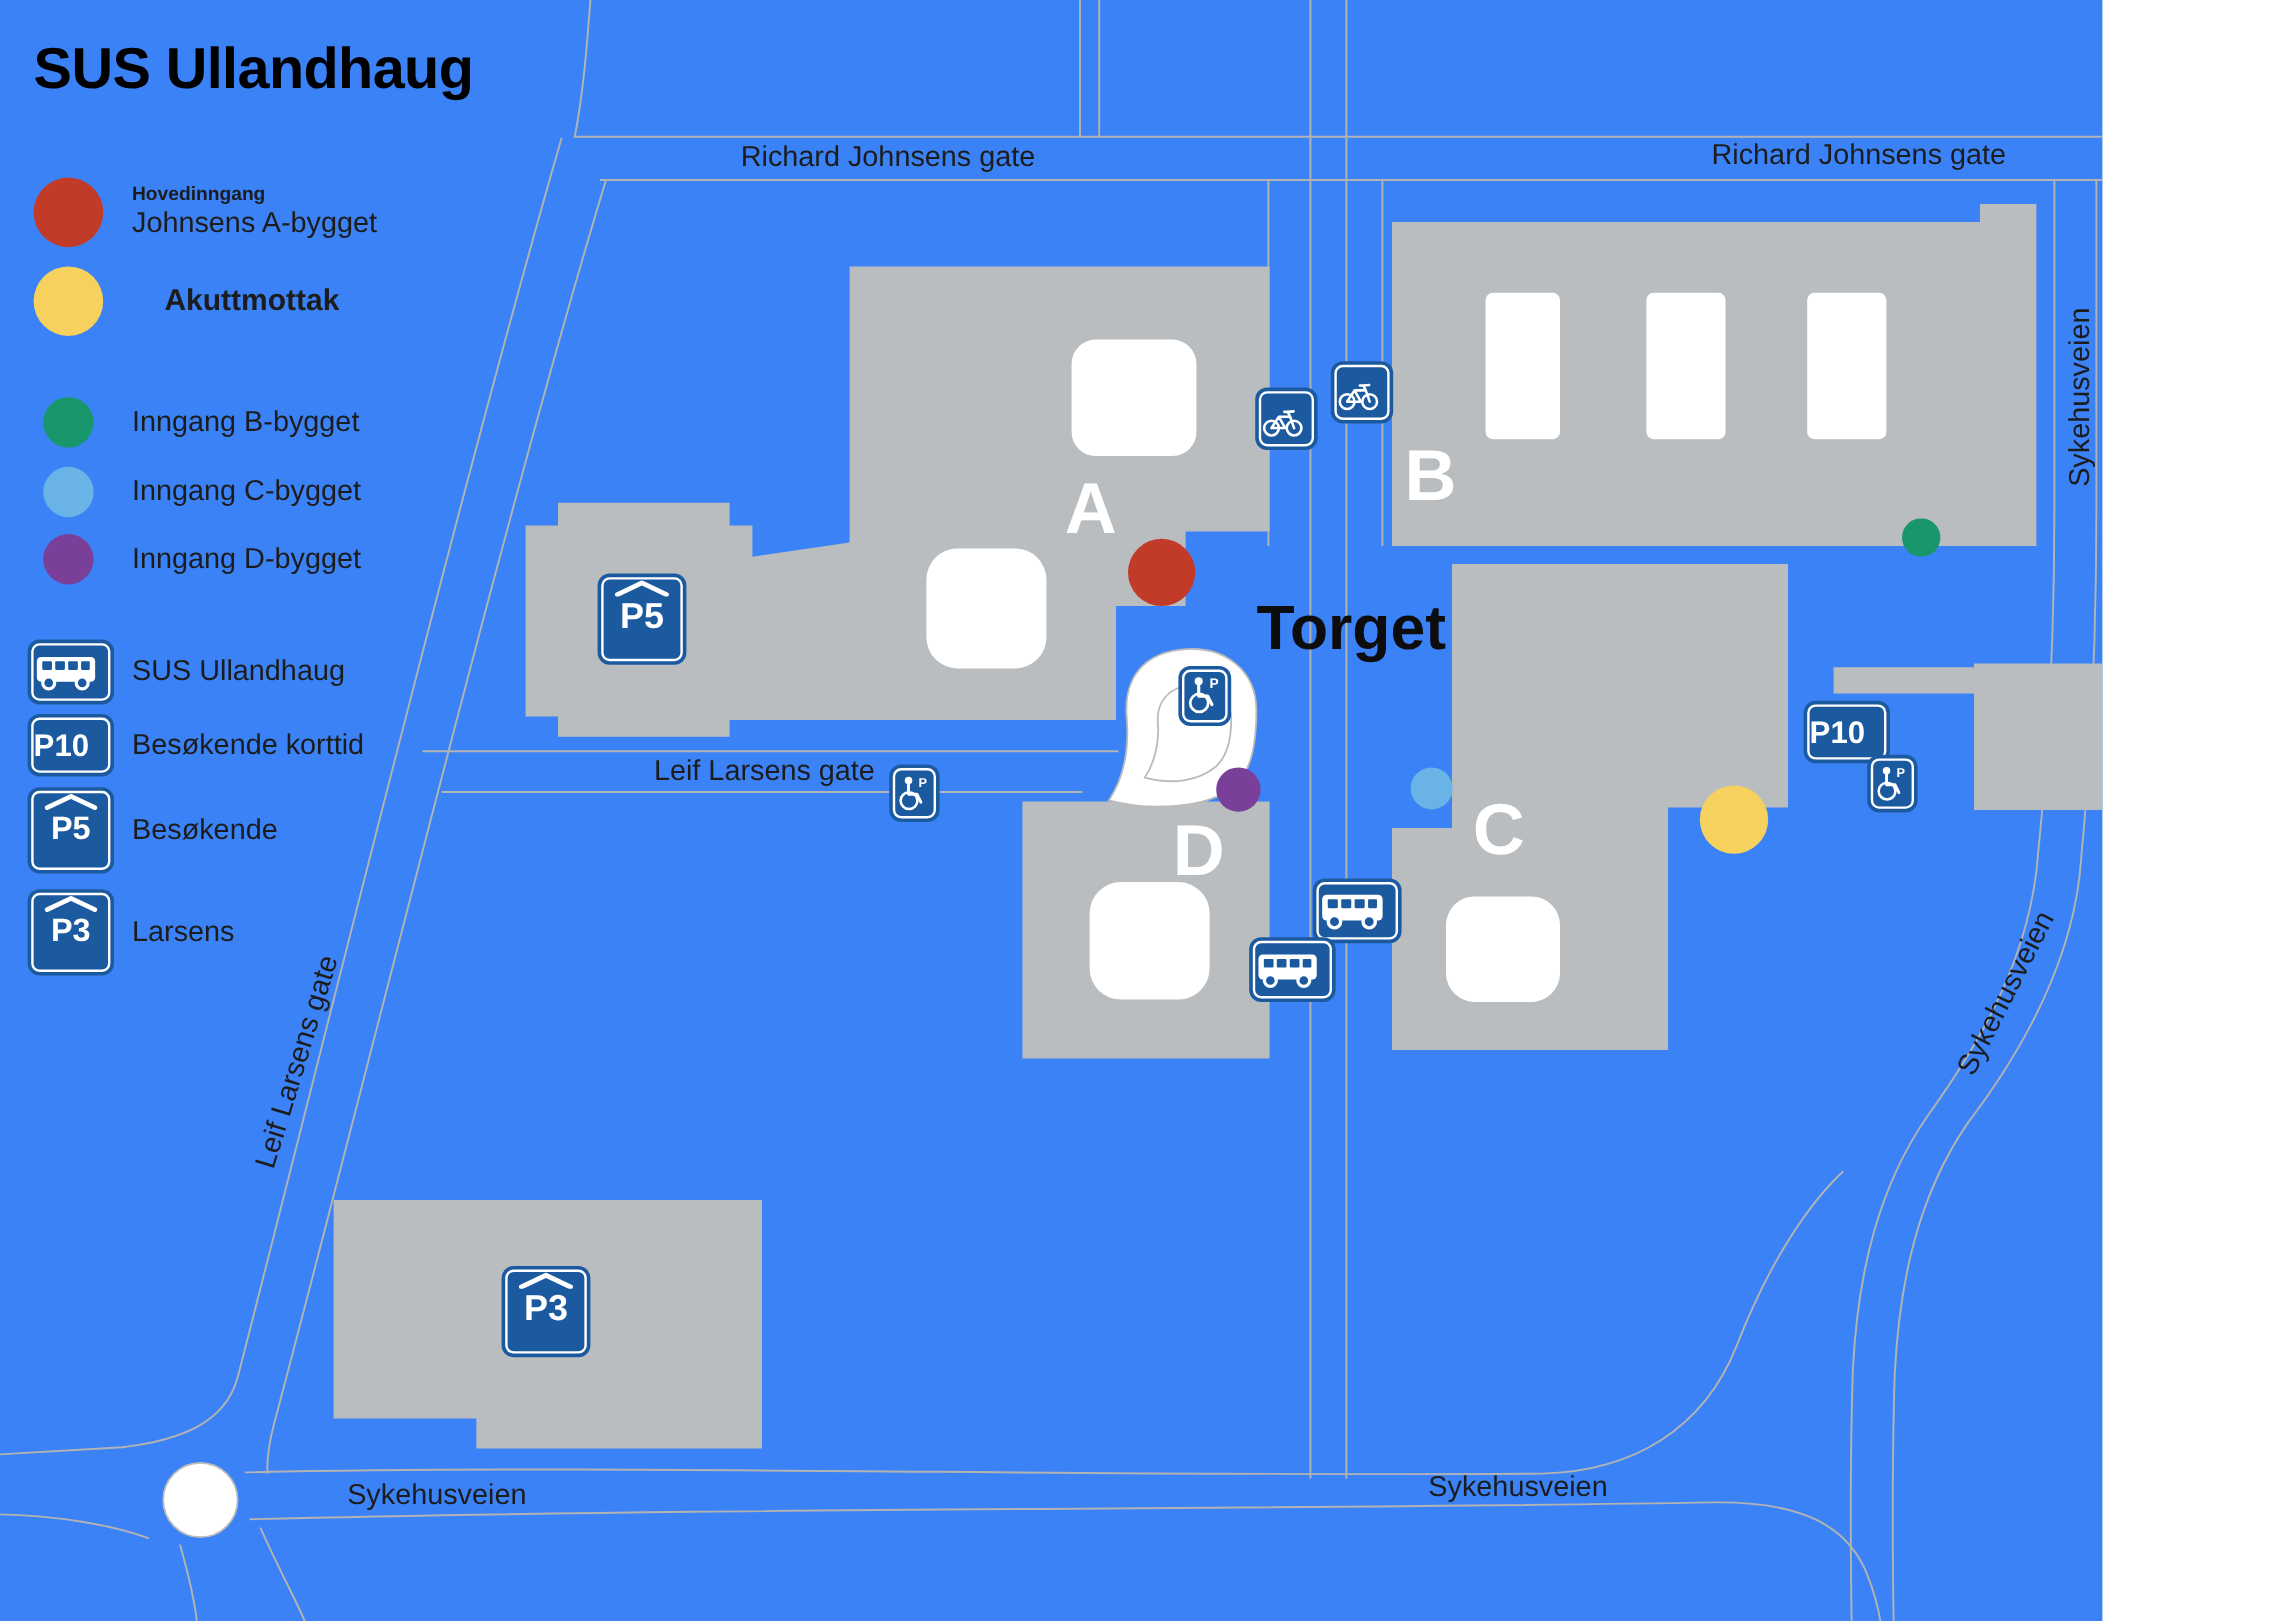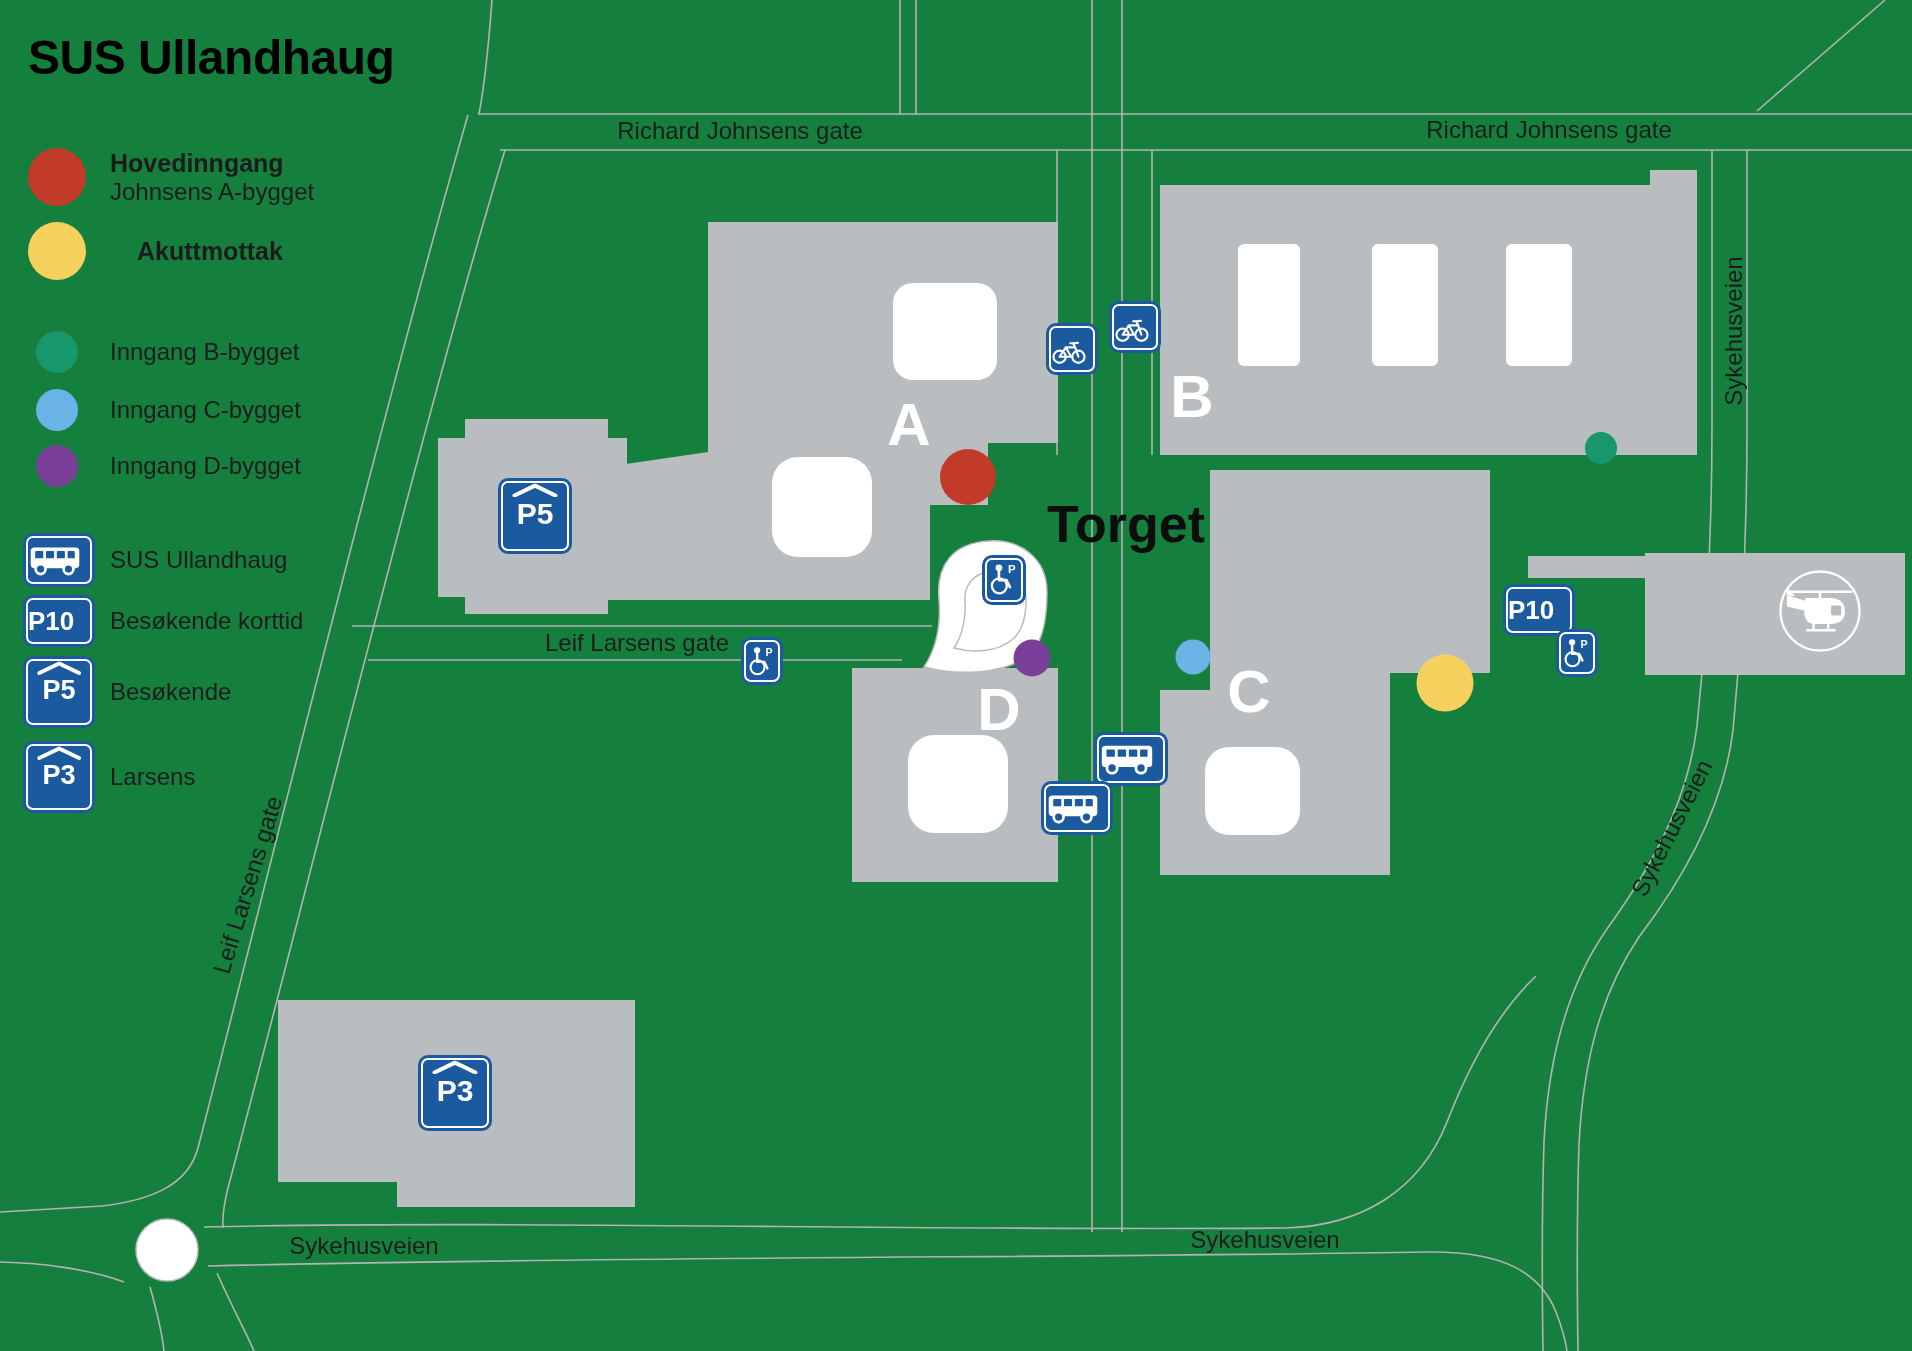--- a/index.html
+++ b/index.html
@@ -1,29 +1,29 @@
 <!DOCTYPE html>
 <html><head>
 <meta charset="utf-8">
 <style>
   html,body{margin:0;padding:0;background:#fff;}
-  #stage{position:relative;width:1912px;height:1351px;background:#15803d;overflow:hidden;
+  #stage{position:relative;width:1752px;height:1351px;background:#3b82f6;overflow:hidden;
          font-family:"Liberation Sans",sans-serif;color:#1c1c1c;}
   #map-svg{position:absolute;left:0;top:0;}
   .ov{position:absolute;transform:translate(-50%,-50%);white-space:nowrap;}
   .rot90{transform:translate(-50%,-50%) rotate(-90deg);}
   .rot63{transform:translate(-50%,-50%) rotate(-63deg);}
   .rot73{transform:translate(-50%,-50%) rotate(-73deg);}
   .title{position:absolute;left:28px;top:30px;font-size:48px;font-weight:700;color:#000;letter-spacing:-0.5px;}
   .street{font-size:24px;color:#1c1c1c;}
   .bldg-letter{font-size:60px;font-weight:700;color:#fff;}
   .torget{font-size:52px;font-weight:700;color:#0d0d0d;}
   .dot{position:absolute;border-radius:50%;transform:translate(-50%,-50%);}
   .legend-label{position:absolute;left:110px;transform:translateY(-50%);font-size:24px;}
-  .legend-label .b{font-weight:700;font-size:25px;}
+  .legend-label .b{font-weight:700;font-size:16px;}
   .sign{position:absolute;transform:translate(-50%,-50%);display:flex;align-items:center;justify-content:flex-start;
         background:#1c5aa0;border:2.5px solid #fff;box-shadow:0 0 0 3px #1c5aa0;border-radius:7px;
         color:#fff;font-weight:700;line-height:1;}
   .p-house{flex-direction:column;gap:2px;}
   .p-house svg{width:78%;display:block;}
   .logo{position:absolute;left:1572px;top:1278px;display:flex;align-items:flex-start;}
   .logo-text{margin-left:12px;padding-top:8px;}
   .logo-line1{font-size:22px;letter-spacing:0.5px;color:#1a1a1a;}
   .logo-line1 .bold{font-weight:700;}
   .logo-line2{font-size:14px;color:#1a1a1a;margin-top:3px;}

